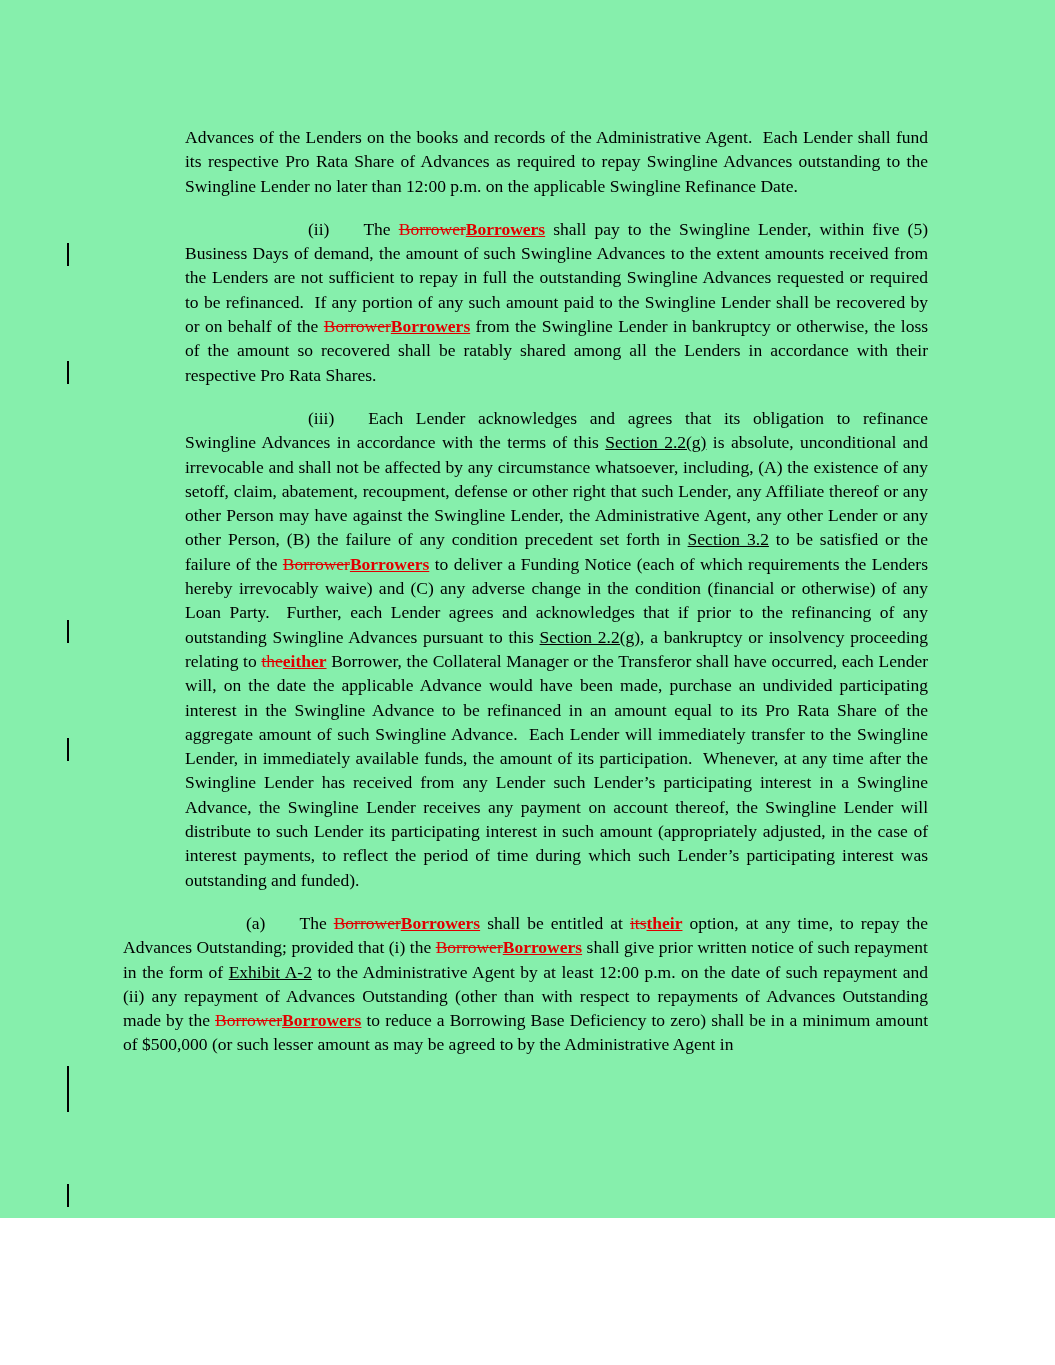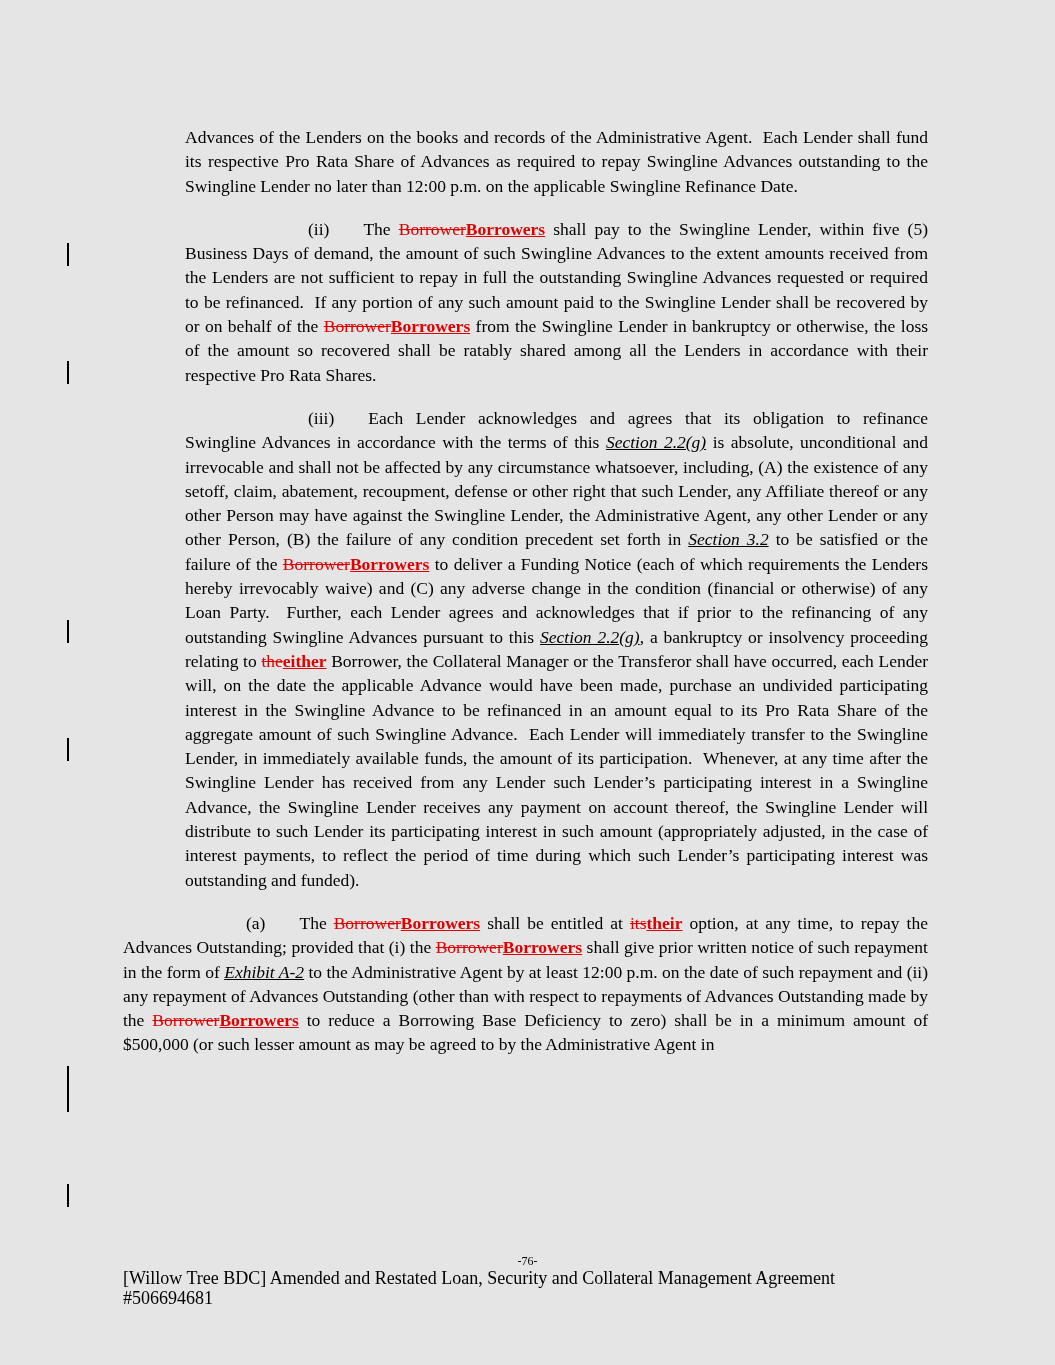--- a/index.html
+++ b/index.html
@@ -1,37 +1,37 @@
 <!DOCTYPE html>
 <html style="--redline: #e00000; --ink: #000000;"><head>
 <meta charset="utf-8">
 <style>
   :root { --redline: #e00000; --ink: #000000; }
   html, body { margin: 0; padding: 0; background: #ffffff; }
   .page {
     position: relative;
     width: 1055px;
-    height: 1365px;
-    background: #e5e5e5;
+    height: 1218px;
+    background: #86efac;
     color: var(--ink);
     font-family: "Liberation Serif", "DejaVu Serif", serif;
     font-size: 17.5px;
     line-height: 24.3px;
     overflow: hidden;
   }
   .body-text { padding: 125px 127px 0 123px; }
   .para { margin: 0 0 19px 0; }
   .indented { margin-left: 62px; }
   .justify { text-align: justify; }
   .first-indent { text-indent: 123px; }
   .heading { margin-left: 128px; }
   .tab { display: inline-block; width: 34px; }
   .run-del { color: var(--redline); text-decoration: line-through; }
   .run-ins { color: var(--redline); text-decoration: underline; font-weight: bold; }
-  .run-ref { text-decoration: underline; font-style: italic; }
+  .run-ref { text-decoration: underline; }
   .change-bar {
     position: absolute;
     left: 67px;
     width: 2px;
     background: #000000;
   }
   .page-number {
     position: absolute;
     top: 1252px;
     left: 0;

